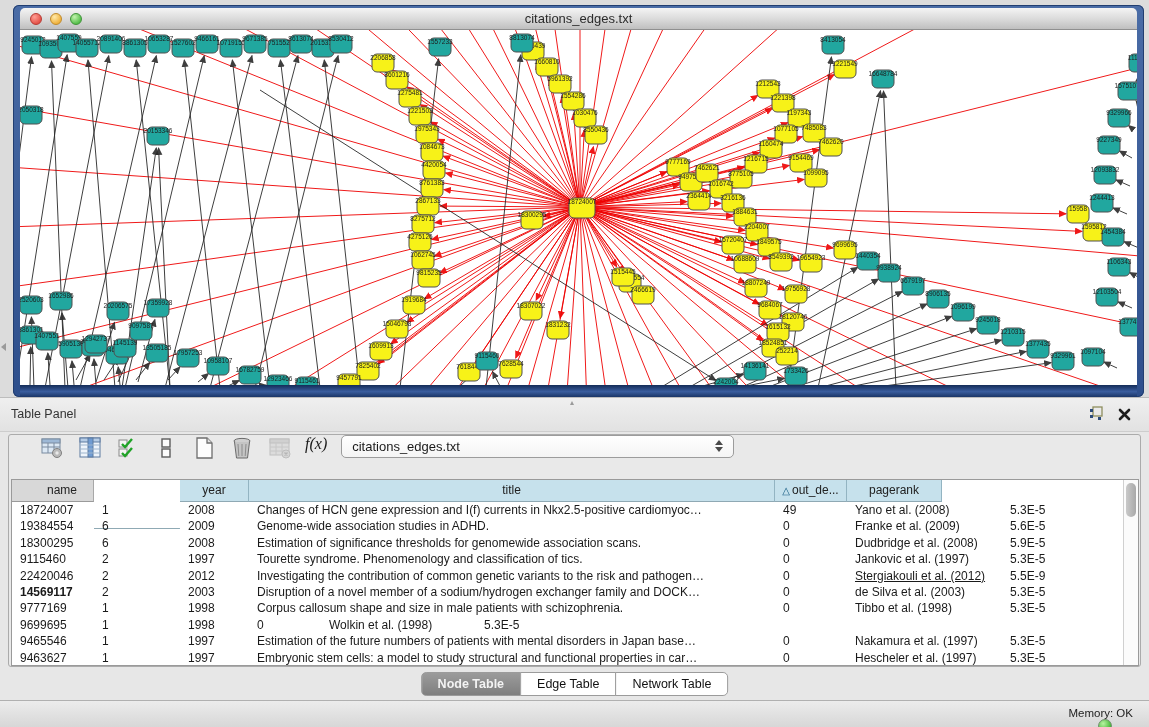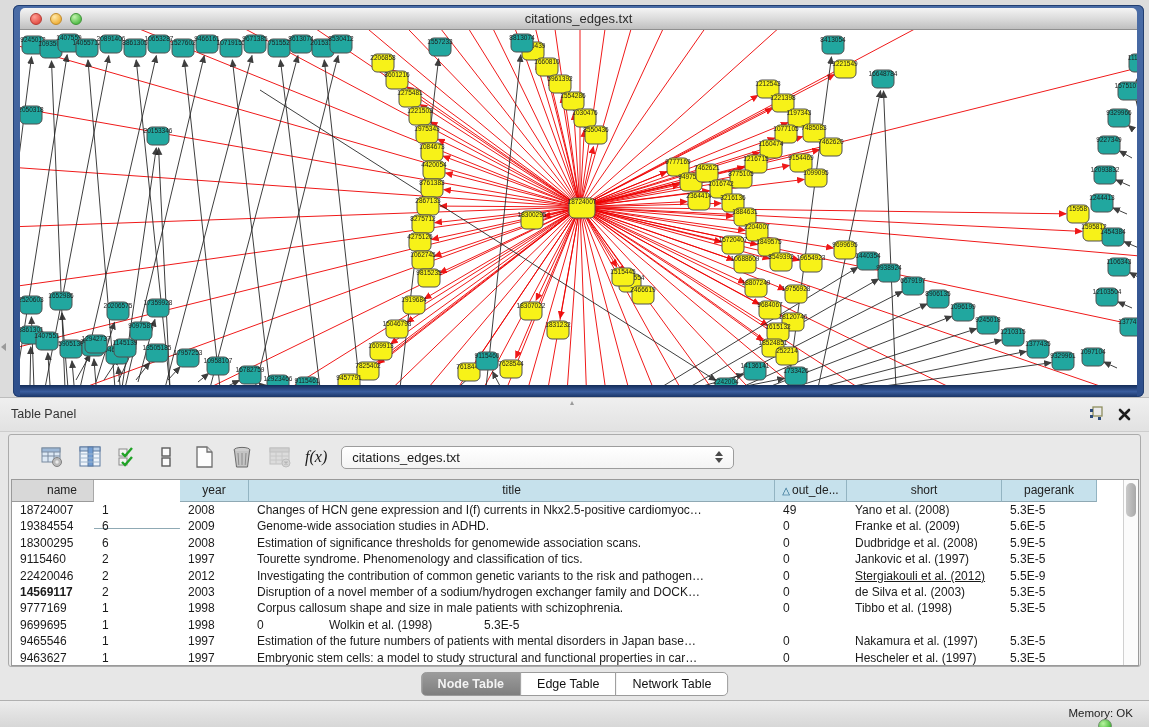--- a/index.html
+++ b/index.html
@@ -33,21 +33,21 @@
   
   .south { position:absolute; left:0; top:397px; width:1149px; height:330px; background:#e7e7e7; }
   .panel-head { position:relative; height:35px; background:linear-gradient(180deg,#efefef,#e2e2e2);
     border-top:1px solid #bdbdbd; border-bottom:1px solid #cdcdcd; }
   .panel-title { position:absolute; left:11px; top:9px; font-size:12.5px; color:#333; }
   .panel-head-icons { position:absolute; right:18px; top:8px; display:flex; gap:14px; align-items:center; }
   .divider-grip { position:absolute; left:570px; top:2px; width:9px; height:6px; color:#9a9a9a; font-size:8px; line-height:6px; }
 
   .panel-box { position:absolute; left:8px; top:37px; width:1133px; height:233px;
     background:#e9e9e9; border:1px solid #ababab; border-radius:3px; }
-  .tbar { position:relative; height:44px; display:flex; align-items:center; padding-left:30px; }
+  .tbar { position:relative; height:44px; display:flex; align-items:flex-start; padding-left:30px; }
   .tbtn { width:26px; height:26px; margin-right:12px; display:flex; align-items:center; justify-content:center; }
   .fx { font-family:"Liberation Serif", serif; font-style:italic; font-size:16px; color:#1a1a1a; margin-right:14px; }
   .combo { position:relative; width:393px; height:23px; border:1px solid #9c9c9c; border-radius:5px;
     background:linear-gradient(180deg,#ffffff,#f4f4f4); font-size:13px; color:#1a1a1a;
     line-height:21px; padding-left:10px; }
   .combo .stepper { position:absolute; right:9px; top:4px; width:9px; }
   .combo .stepper div { width:0; height:0; border-left:4px solid transparent; border-right:4px solid transparent; }
   .combo .up { border-bottom:5px solid #4a4a4a; margin-bottom:2px; }
   .combo .down { border-top:5px solid #4a4a4a; }
 
@@ -638,21 +638,20 @@
     </div>
 
     <div class="tbl-frame">
       <div class="tbl">
         <div class="tr-head" id="thead-row">
             <div class="th first" style="width: 82px; padding-left: 19px;">name</div>
             <div class="th" style="width: 86px; margin-top: 48px;">in_degree</div>
             <div class="th" style="width: 69px;">year</div>
             <div class="th" style="width: 526px;">title</div>
             <div class="th" style="width: 72px;"><span class="sortglyph">△</span>out_de...</div>
-            <div class="th" style="width: 155px;">short</div>
             <div class="th" style="width: 95px;">pagerank</div>
           </div>
         <div id="tbody">
             <div class="tr">
               <div class="td" style="width: 82px;">18724007</div>
               <div class="td" style="width: 86px;">1</div>
               <div class="td" style="width: 69px;">2008</div>
               <div class="td" style="width: 526px;">Changes of HCN gene expression and I(f) currents in Nkx2.5-positive cardiomyoc…</div>
               <div class="td" style="width: 72px;">49</div>
               <div class="td" style="width: 155px;">Yano et al. (2008)</div>

